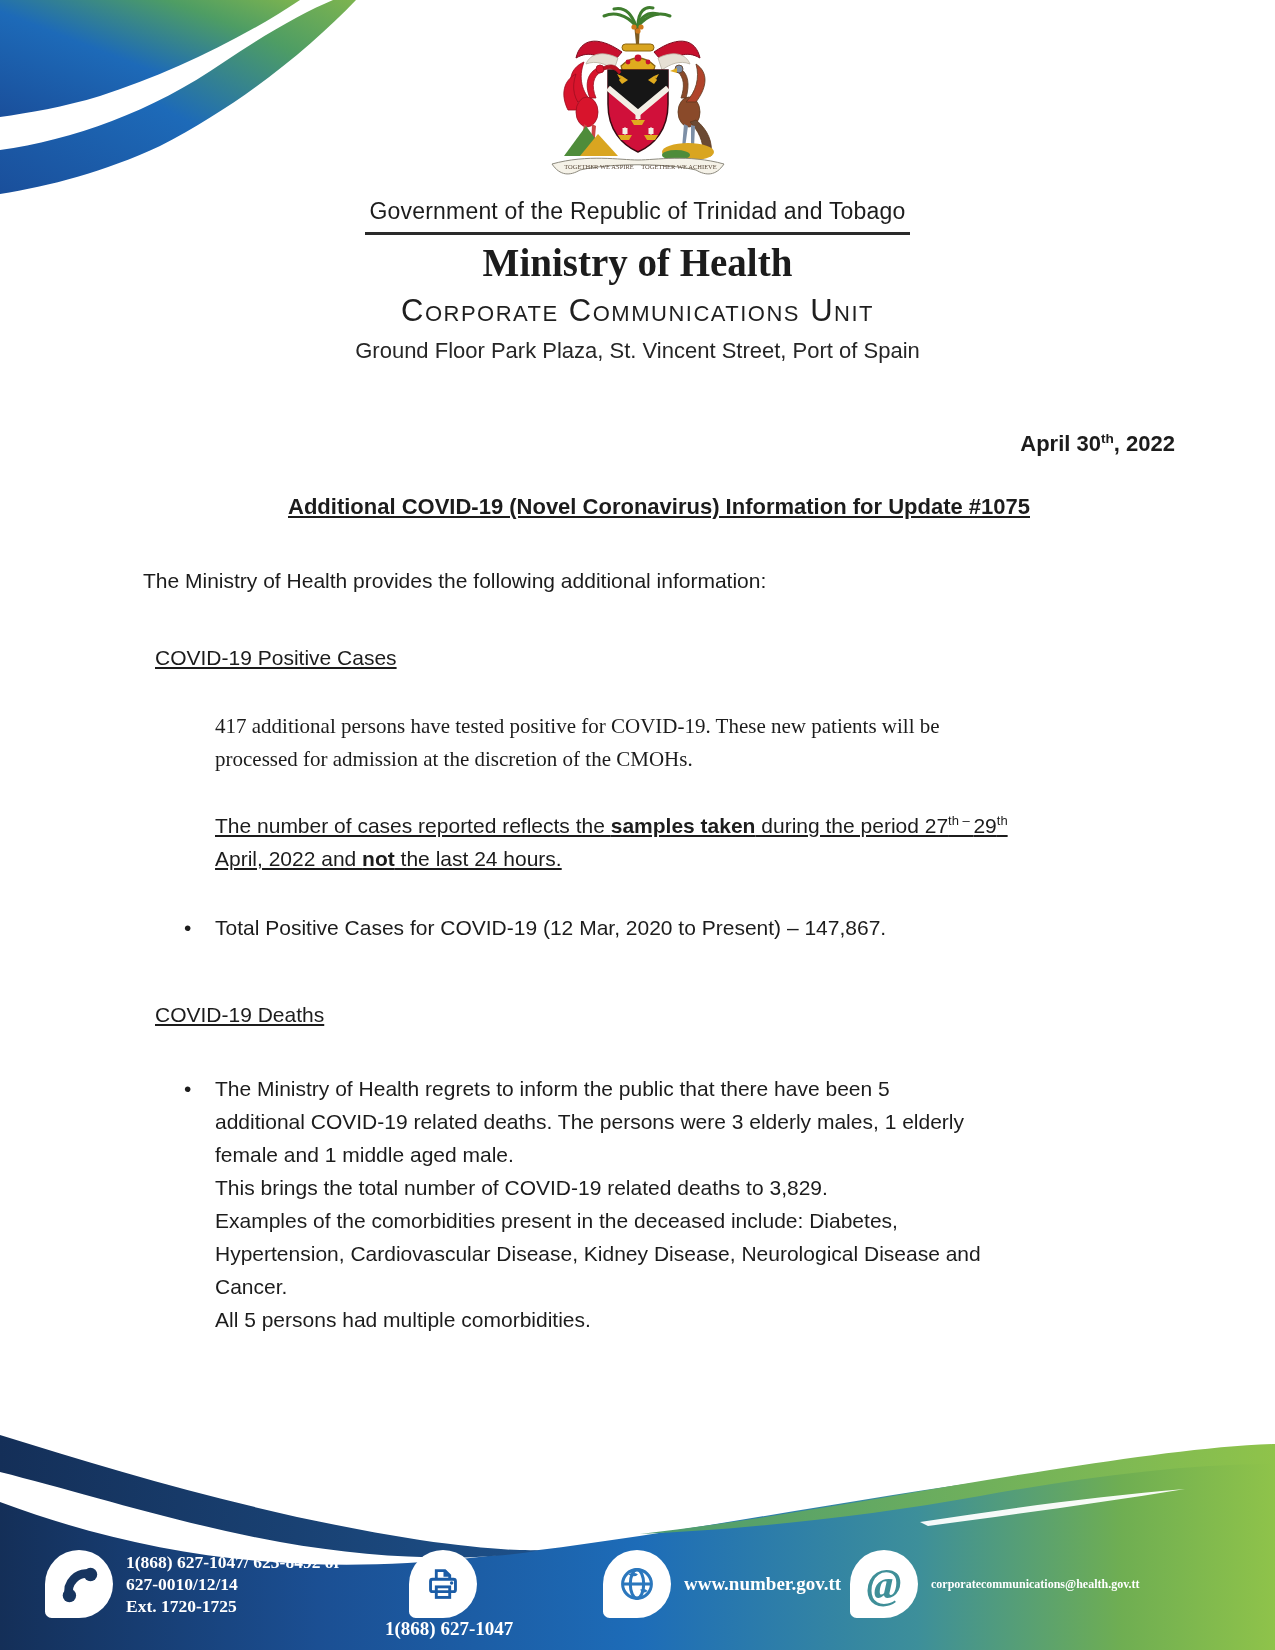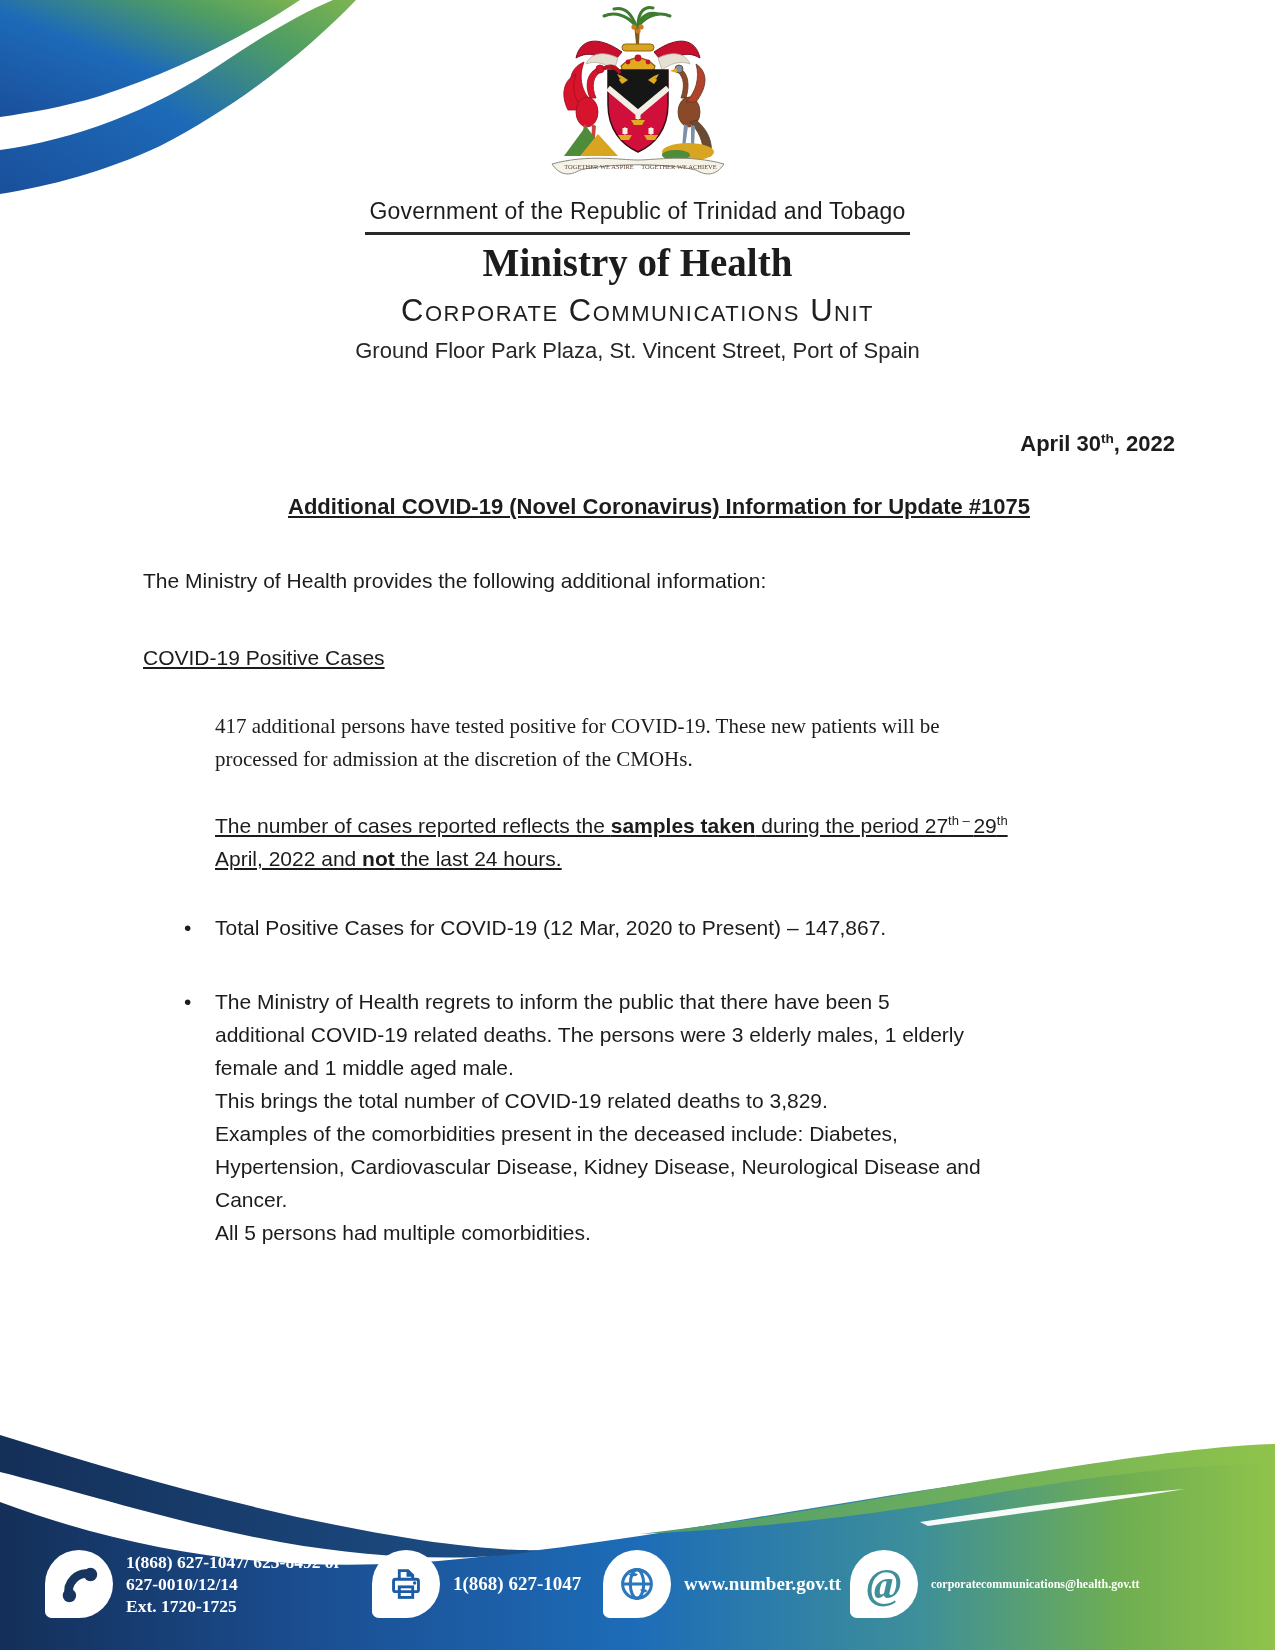--- a/index.html
+++ b/index.html
@@ -15,21 +15,21 @@
   .coat{display:block;margin:0 auto;width:210px;height:186px;}
   .gov-line{display:inline-block;font-size:23px;letter-spacing:.2px;padding:0 4px 7px 4px;border-bottom:3px solid #2a2a2a;margin-top:6px;}
   .ministry{font-family:"Liberation Serif",serif;font-weight:bold;font-size:39px;margin-top:5px;}
   .unit{font-variant:small-caps;font-size:31px;letter-spacing:1.5px;margin-top:8px;color:#1f1f1f;}
   .address{font-size:22px;margin-top:9px;color:#262626;}
   
   .main{position:absolute;top:427px;left:143px;right:100px;font-size:21px;line-height:33px;}
   .date{ text-align:right;font-weight:bold;font-size:22px;}
   .title{text-align:center;font-weight:bold;font-size:22px;text-decoration:underline;margin:30px 0 0 0;}
   .intro{margin:41px 0 0 0;}
-  h2.sec{font-size:21px;font-weight:normal;text-decoration:underline;margin:0;}
+  h2.sec{font-size:21px;font-weight:normal;text-decoration:underline;margin:12px;}
   h2.sec.pos{margin-top:44px;}
   h2.sec.dth{margin-top:54px;}
   p.ind{margin:0 0 0 72px;}
   p.p1{margin-top:36px;font-family:Liberation Serif, serif;}
   p.p2{margin-top:33px;text-decoration:underline;}
   ul.blist{margin:0;padding:0 0 0 72px;list-style:none;}
   ul.b1{margin-top:36px;}
   ul.b2{margin-top:41px;}
   ul.blist li{position:relative;}
   ul.blist li::before{content:"\2022";position:absolute;left:-31px;top:0;}
@@ -38,21 +38,21 @@
   
   .footer{position:absolute;left:0;bottom:0;width:1161px;height:220px;}
   .footer svg.waves{position:absolute;left:0;top:0;width:1275px;height:220px;}
   .contacts{position:absolute;left:0;top:120px;width:100%;height:80px;}
   .contact{position:absolute;display:flex;align-items:center;}
   .contact .blob{width:68px;height:68px;background:#ffffff;border-radius:36px 36px 36px 7px;
     display:flex;align-items:center;justify-content:center;flex:none;}
   .ct-text{color:#ffffff;font-family:"Liberation Serif",serif;font-weight:bold;margin-left:13px;}
   .ct-phone{left:45px;top:0;}
   .ct-phone .ct-text{font-size:17.5px;line-height:22px;}
-  .ct-fax{left:372px;top:0;}
+  .ct-fax{left:372px;top:0;flex-direction:column;}
   .ct-web{left:603px;top:0;}
   .ct-mail{left:850px;top:0;}
   .ct-fax .ct-text,.ct-web .ct-text{font-size:19px;}
   .ct-mail .ct-text{font-size:12px;}
   .at-glyph{font-family:"Liberation Serif",serif;font-style:italic;font-weight:bold;font-size:42px;color:#3f8f98;line-height:1;}
 </style>
 </head>
 <body>
 
 <div class="page">
@@ -162,20 +162,21 @@
     <div class="title">Additional COVID-19 (Novel Coronavirus) Information for Update #1075</div>
     <p class="intro">The Ministry of Health provides the following additional information:</p>
 
     <h2 class="sec pos">COVID-19 Positive Cases</h2>
     <p class="ind p1"><span>417 additional persons have tested positive for COVID-19. These new patients will be</span><br><span>processed for admission at the discretion of the CMOHs.</span></p>
     <p class="ind p2"><span>The number of cases reported reflects the </span><span class="b">samples taken</span><span> during the period 27</span><sup>th – </sup><span>29</span><sup>th</sup><br><span>April, 2022 and </span><span class="b">not</span><span> the last 24 hours.</span></p>
     <ul class="blist b1">
       <li><span>Total Positive Cases for COVID-19 (12 Mar, 2020 to Present) – 147,867.</span></li>
     </ul>
 
+    <h2 class="sec dth">COVID-19 Deaths</h2>
     <ul class="blist b2">
       <li><span>The Ministry of Health regrets to inform the public that there have been 5</span><br><span>additional COVID-19 related deaths. The persons were 3 elderly males, 1 elderly</span><br><span>female and 1 middle aged male.</span><br><span>This brings the total number of COVID-19 related deaths to 3,829.</span><br><span>Examples of the comorbidities present in the deceased include: Diabetes,</span><br><span>Hypertension, Cardiovascular Disease, Kidney Disease, Neurological Disease and</span><br><span>Cancer.</span><br><span>All 5 persons had multiple comorbidities.</span></li>
     </ul>
   </div>
 
   <div class="footer">
     <svg class="waves" viewBox="0 0 1275 220" preserveAspectRatio="none" aria-hidden="true">
       <defs>
         <linearGradient id="gMain" x1="0" y1="0" x2="1" y2="0">
           <stop offset="0" stop-color="#142f58"></stop>

